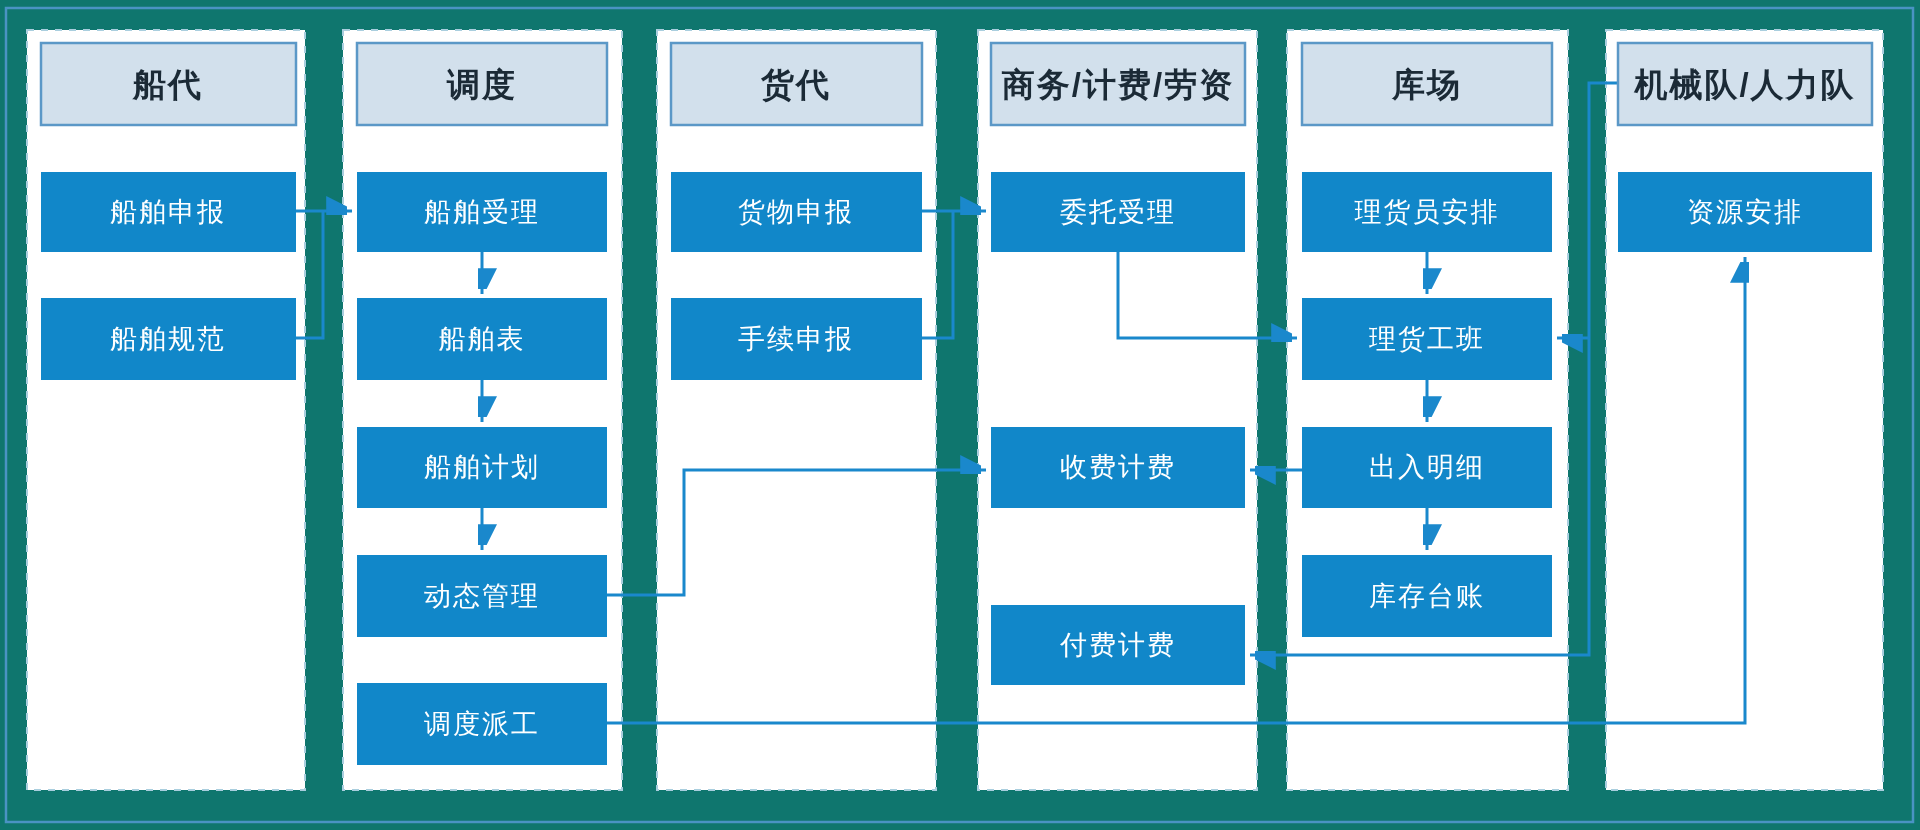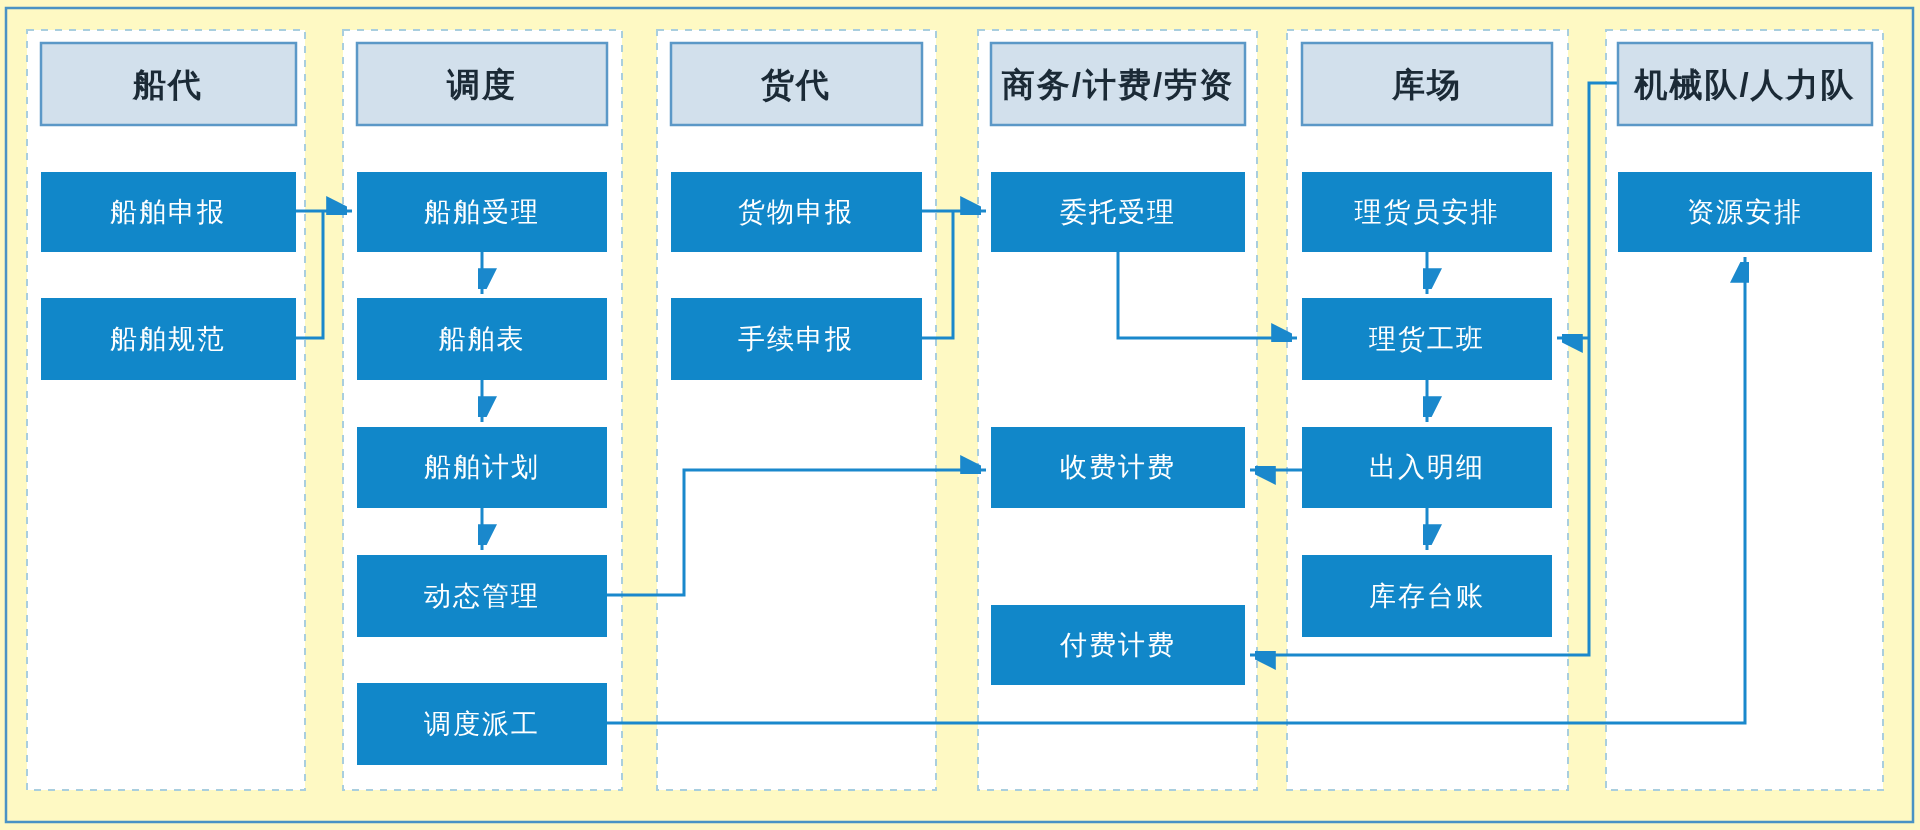--- a/index.html
+++ b/index.html
@@ -5,21 +5,21 @@
   html, body {
     margin: 0;
     padding: 0;
     background: #ffffff;
     font-family: "Liberation Sans", "DejaVu Sans", sans-serif;
   }
   .stage {
     position: relative;
     width: 1920px;
     height: 830px;
-    background: #fef9c3;
+    background: #0f766e;
     overflow: hidden;
   }
   svg { display: block; }
   .lane-box {
     fill: #ffffff;
     stroke: #a9cede;
     stroke-width: 2;
     stroke-dasharray: 7 7;
   }
   .header-box {

